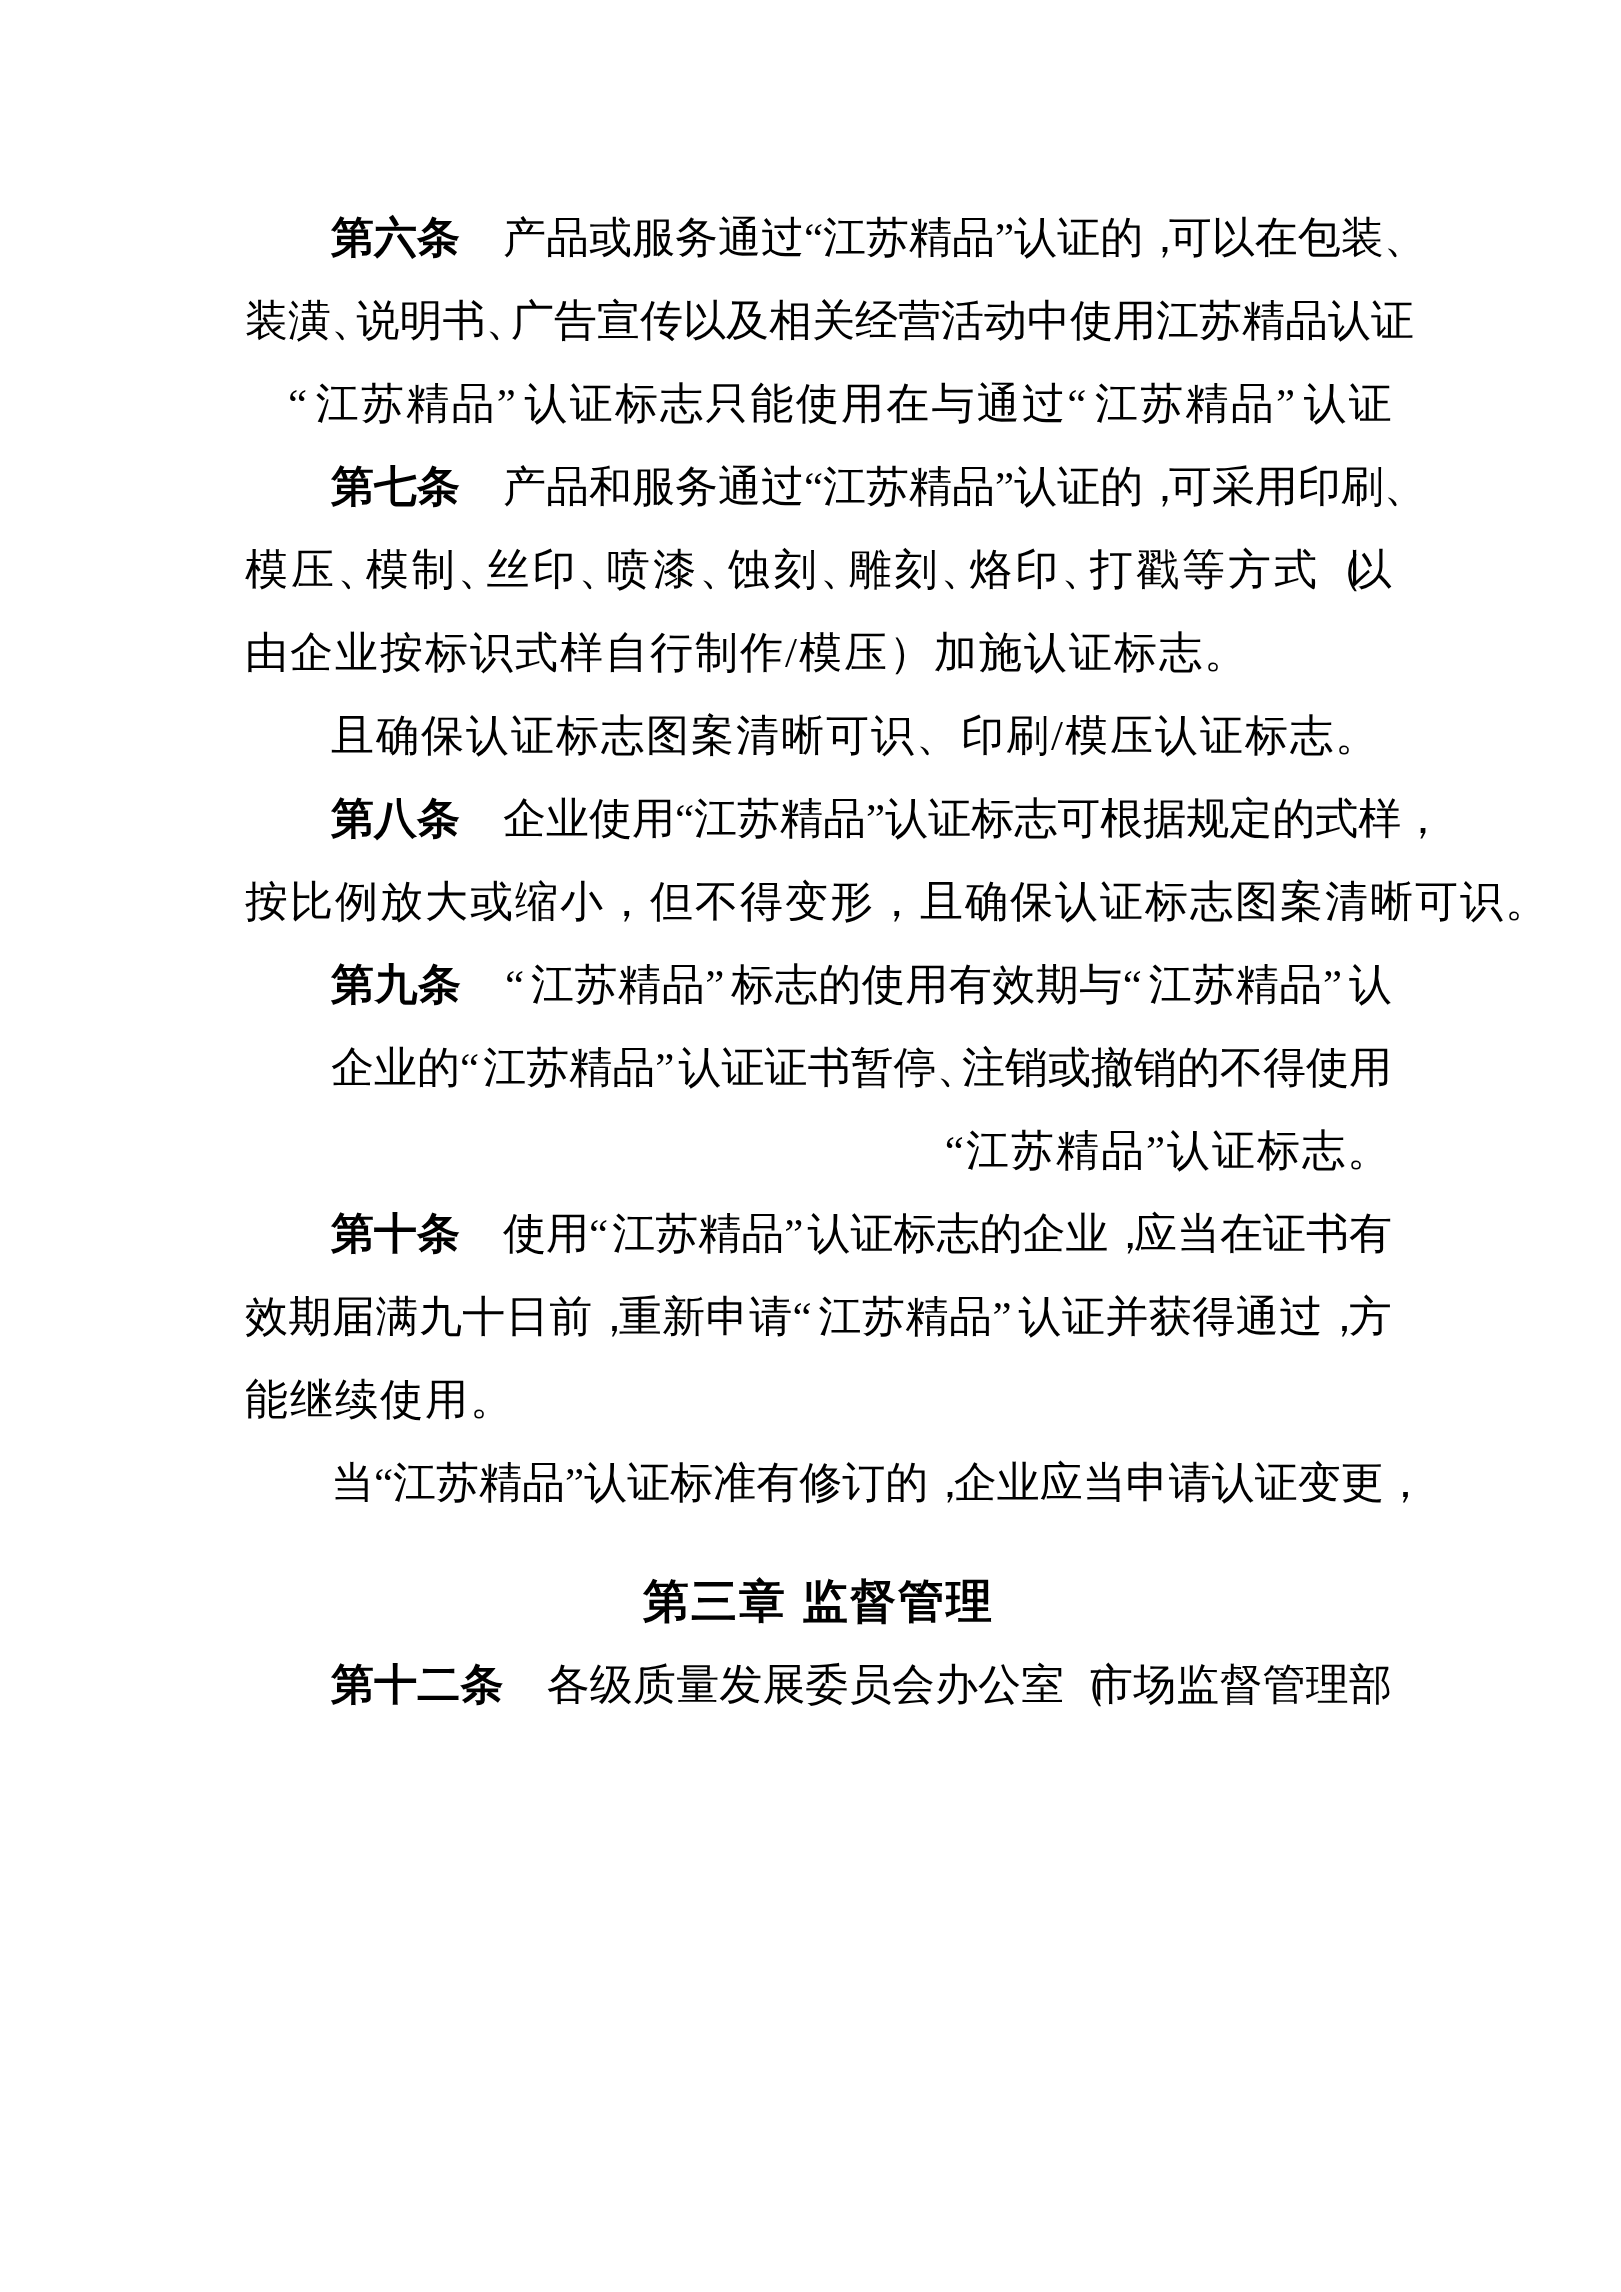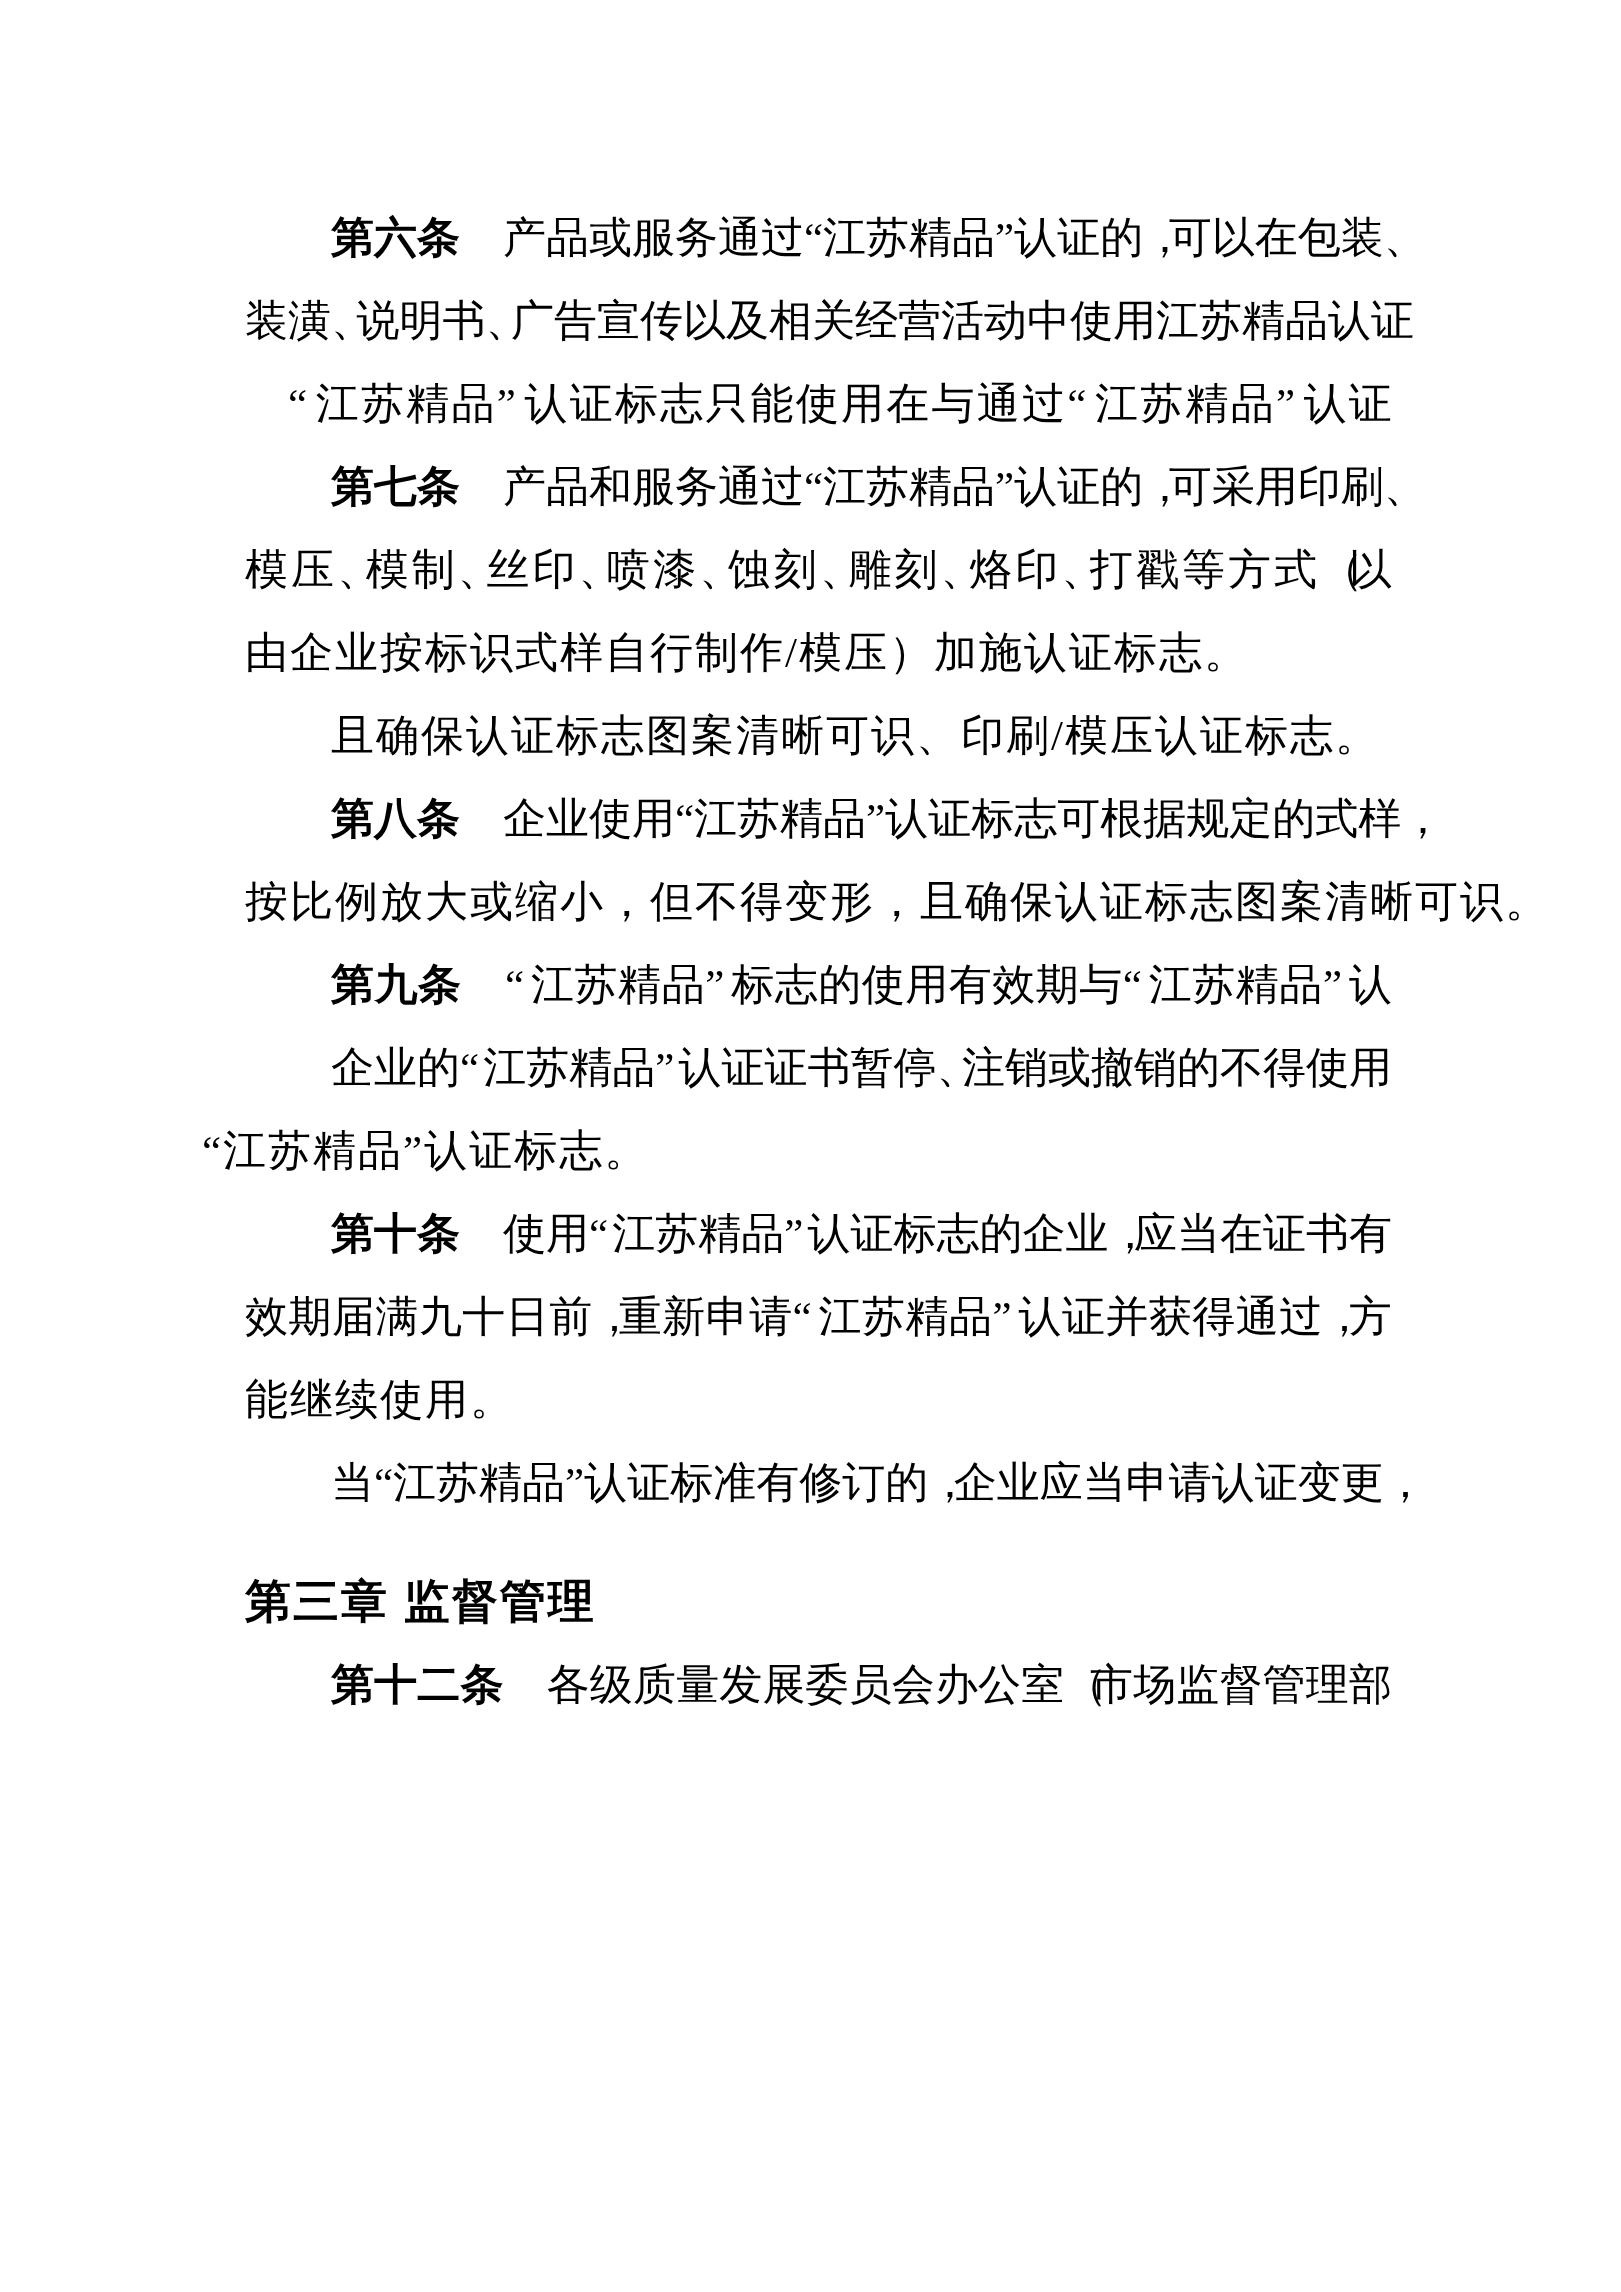--- a/index.html
+++ b/index.html
@@ -26,30 +26,30 @@
   .line.justify {
     display: flex;
     justify-content: space-between;
     align-items: baseline;
     letter-spacing: 0;
   }
   .line.justify .ch { display: inline-block; }
   .line.justify .ch.p { width: 25.5px; overflow: visible; }
   .line.indent { margin-left: 331px; width: 1061px; }
   .line.hang   { margin-left: 288px; width: 1104px; }
-  .line.hang2  { margin-left: 202px; width: 1190px; }
+  .line.hang2  { margin-left: 202px; width: 1190px; text-align: right; }
   .b {
     font-weight: bold;
     font-family: "Liberation Sans", sans-serif;
   }
   .line.chapter {
     margin-top: 36px;
     margin-left: 245px;
     width: 1147px;
-    text-align: left;
+    text-align: center;
     font-weight: bold;
     font-family: "Liberation Sans", sans-serif;
     font-size: 46px;
     white-space: nowrap;
     display: block;
   }
 </style>
 </head>
 <body>
 

